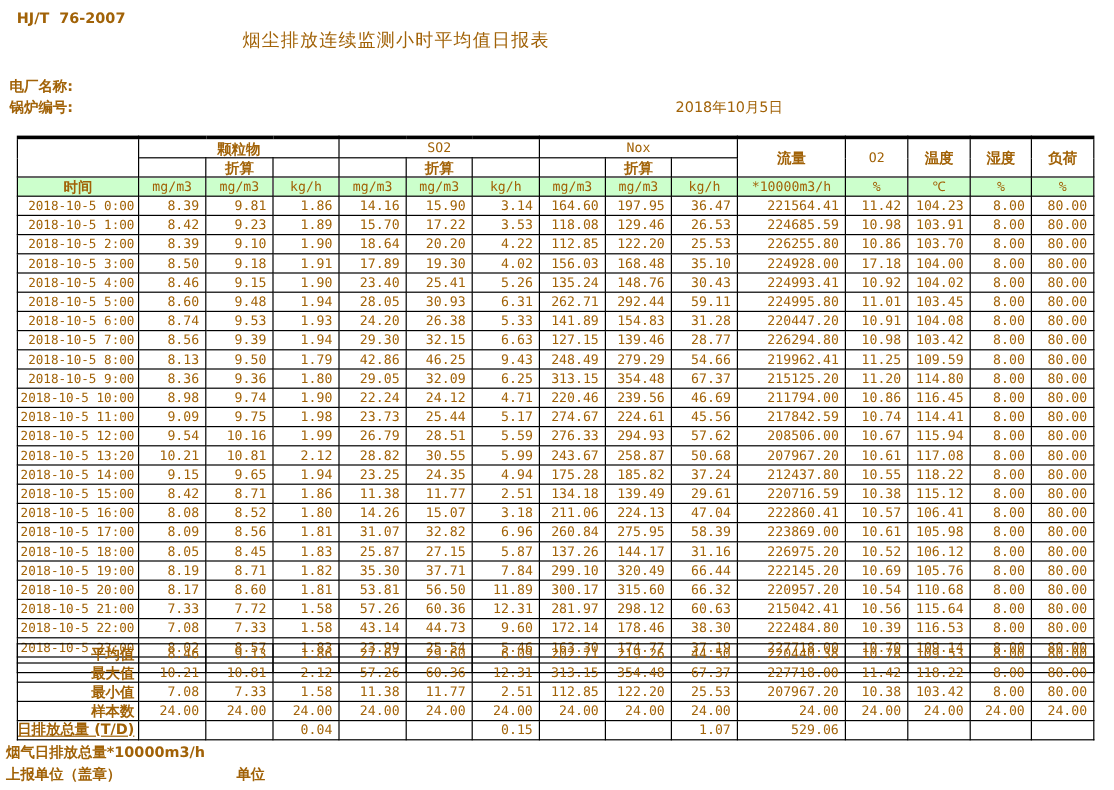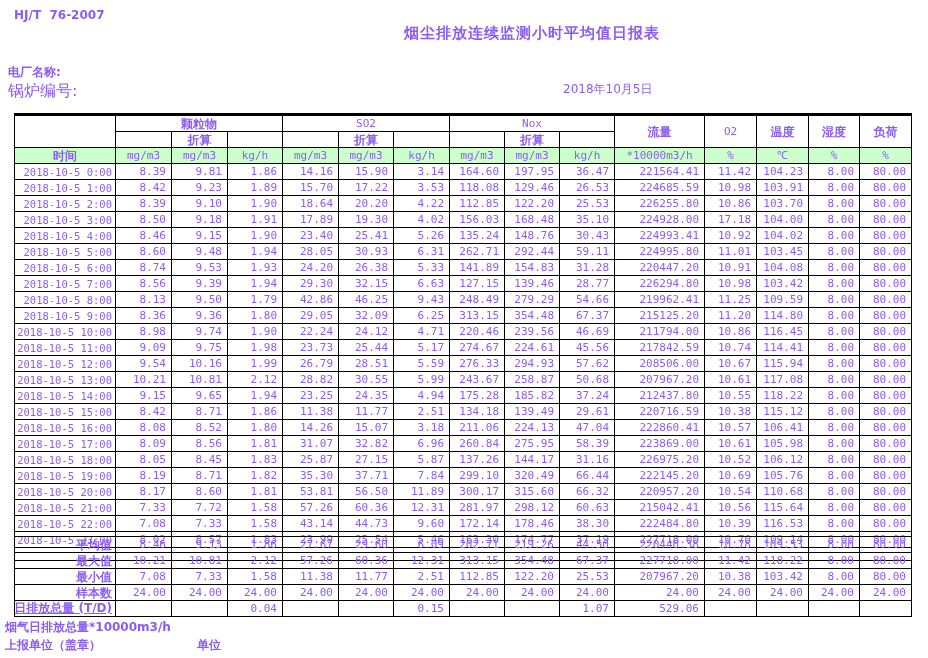--- a/index.html
+++ b/index.html
@@ -1,23 +1,23 @@
 <!DOCTYPE html>
 <html><head>
 <meta charset="utf-8">
 <style>
   html,body { margin:0; padding:0; background:#ffffff; }
   .page {
     position:relative; width:928px; height:658px; background:#fff;
-    font-family:"DejaVu Sans", sans-serif; color:#8b5cf6; overflow:hidden;
+    font-family:"DejaVu Sans", sans-serif; color:#a16207; overflow:hidden;
   }
   .std { position:absolute; left:14px; top:8px; font-size:12px; font-weight:bold; white-space:pre; }
-  .title { position:absolute; left:0; top:24px; width:660px; text-align:right; font-size:15px; font-weight:bold; letter-spacing:1px; }
+  .title { position:absolute; left:0; top:24px; width:660px; text-align:center; font-size:15px; font-weight:normal; letter-spacing:1px; }
   .plant { position:absolute; left:8px; top:64px; font-size:12px; font-weight:bold; }
-  .boiler { position:absolute; left:8px; top:81px; font-size:16px; font-weight:normal; }
+  .boiler { position:absolute; left:8px; top:81px; font-size:12px; font-weight:bold; }
   .date { position:absolute; left:563px; top:81px; font-size:12px; font-weight:normal; }
 
   table { border-collapse:collapse; table-layout:fixed; }
   td { border:1px solid #000; height:15px; overflow:hidden; padding:0; font-size:11px; line-height:14px; }
 
   .main { position:absolute; left:14px; top:113px; width:897px; border-top:3px solid #000; }
   .sum  { position:absolute; left:14px; top:536px; width:897px; }
 
   .cn   { font-weight:bold; font-size:12px; text-align:center; }
   .lat  { font-family:"DejaVu Sans Mono", monospace; font-size:11px; text-align:center; }
@@ -325,21 +325,21 @@
           <td class="num">276.33</td>
           <td class="num">294.93</td>
           <td class="num">57.62</td>
           <td class="num">208506.00</td>
           <td class="num">10.67</td>
           <td class="num">115.94</td>
           <td class="num">8.00</td>
           <td class="num">80.00</td>
         </tr>
         <tr>
-          <td class="time-cell">2018-10-5 13:00</td>
+          <td class="time-cell">2018-10-5 13:20</td>
           <td class="num">10.21</td>
           <td class="num">10.81</td>
           <td class="num">2.12</td>
           <td class="num">28.82</td>
           <td class="num">30.55</td>
           <td class="num">5.99</td>
           <td class="num">243.67</td>
           <td class="num">258.87</td>
           <td class="num">50.68</td>
           <td class="num">207967.20</td>

